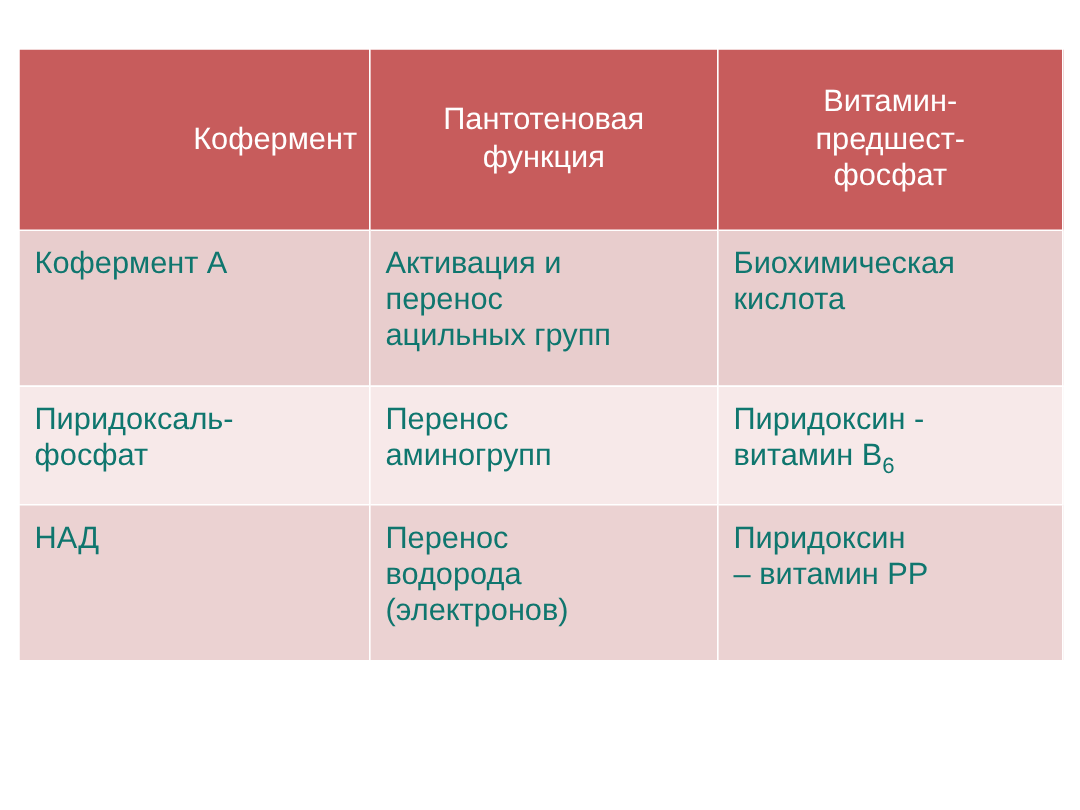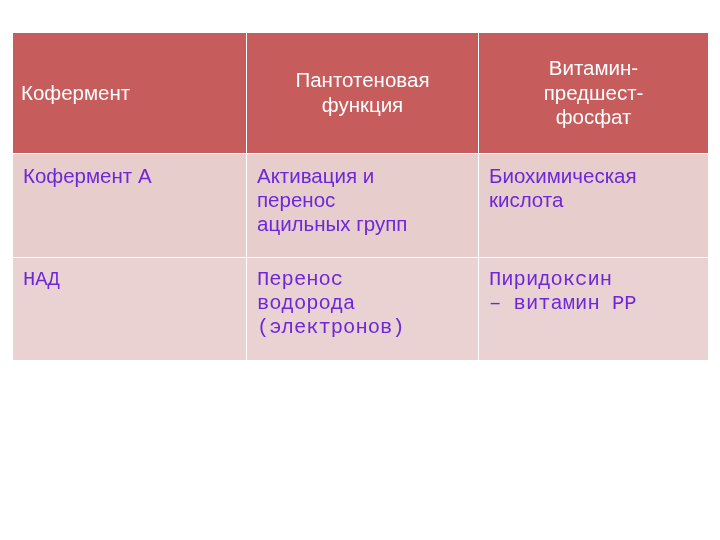--- a/index.html
+++ b/index.html
@@ -31,39 +31,39 @@
   table.coenzyme-table col.c2 { width: 232px; }
   table.coenzyme-table col.c3 { width: 230px; }
 
   table.coenzyme-table th,
   table.coenzyme-table td {
     vertical-align: top;
     padding: 10px 10px 20px 10px;
     border: 1px solid #ffffff;
     font-size: 20.5px;
     line-height: 1.18;
-    color: #6d28d9;
+    color: #0f766e;
   }
   table.coenzyme-table thead th {
     background: #c75c5c;
     color: #ffffff;
     text-align: center;
     font-weight: normal;
     vertical-align: middle;
     height: 108px;
     padding: 6px 8px;
     font-size: 20.5px;
     line-height: 1.2;
   }
   table.coenzyme-table thead th.head-first {
-    text-align: left;
+    text-align: right;
   }
   tr.row-a td { background: #e8cdcd; }
   tr.row-b td { background: #f7e9e9; }
-  tr.row-c td { background: #ebd2d2; font-family: Liberation Mono, monospace; }
+  tr.row-c td { background: #ebd2d2; }
 
   td.cell, th.head {
     white-space: pre-line;
     word-wrap: break-word;
   }
   .sub {
     font-size: 0.72em;
     vertical-align: sub;
     line-height: 0;
   }
@@ -91,20 +91,28 @@
     </thead>
     <tbody>
       <tr class="row-a">
         <td class="cell">Кофермент А</td>
         <td class="cell">Активация и
 перенос
 ацильных групп</td>
         <td class="cell"><span class="nowrapfix">Биохимическая
 кислота</span><span class="sub"></span></td>
       </tr>
+      <tr class="row-b">
+        <td class="cell">Пиридоксаль-
+фосфат</td>
+        <td class="cell">Перенос
+аминогрупп</td>
+        <td class="cell"><span class="nowrapfix">Пиридоксин -
+витамин В</span><span class="sub">6</span></td>
+      </tr>
       <tr class="row-c">
         <td class="cell">НАД</td>
         <td class="cell">Перенос
 водорода
 (электронов)</td>
         <td class="cell"><span class="nowrapfix">Пиридоксин
 – витамин РР</span><span class="sub"></span></td>
       </tr>
     </tbody>
   </table>

